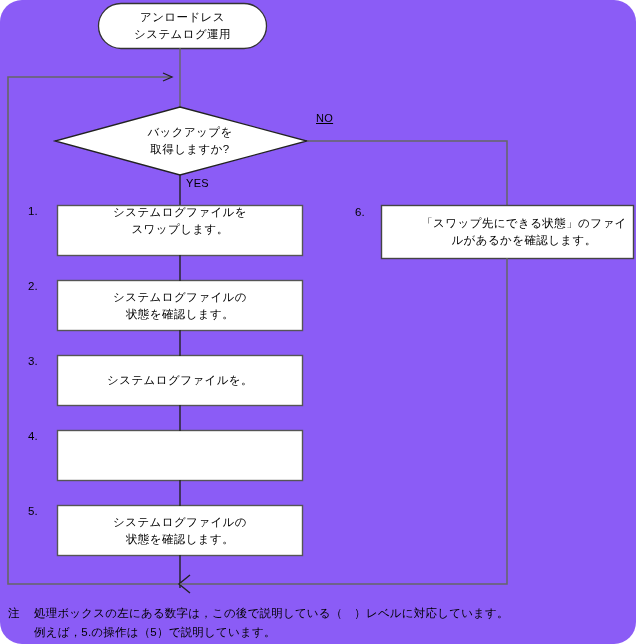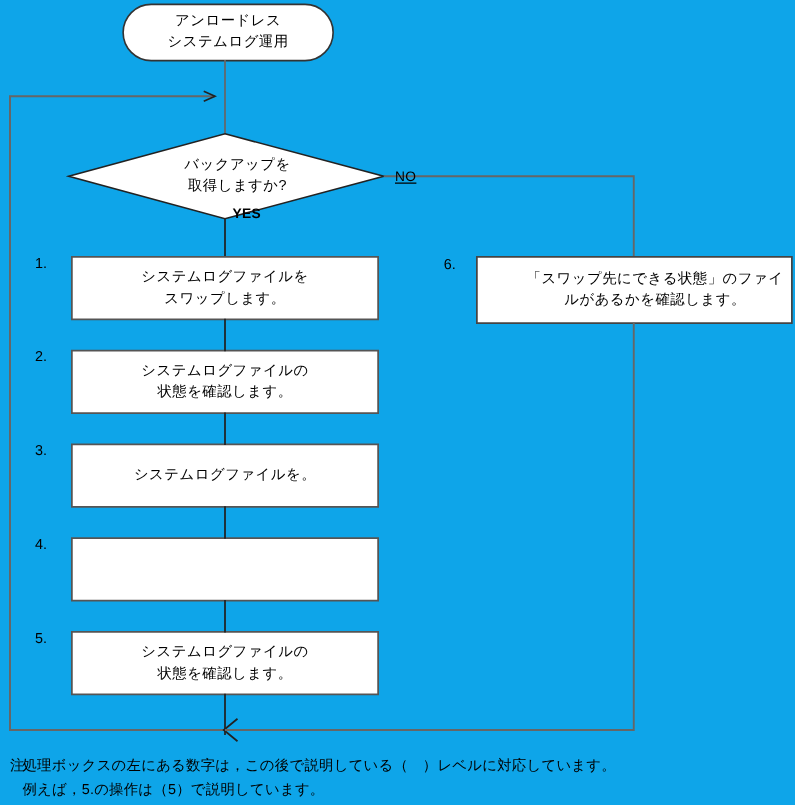--- a/index.html
+++ b/index.html
@@ -8,22 +8,23 @@
     background: #ffffff;
   }
   body {
     font-family: "Liberation Sans", "DejaVu Sans", sans-serif;
     color: #000000;
   }
   #canvas {
     position: relative;
     width: 636px;
     height: 644px;
-    background: #0ea5e9;
+    background: #8b5cf6;
     overflow: hidden;
+    border-radius: 22px;
   }
   .svg-layer {
     position: absolute;
     left: 0;
     top: 0;
     width: 636px;
     height: 644px;
   }
   .node-text {
     position: absolute;
@@ -60,21 +61,21 @@
     letter-spacing: 0.2px;
     color: #000000;
   }
   .footnote-marker {
     position: absolute;
     left: 0;
     top: 0;
   }
   .footnote-body {
     display: block;
-    margin-left: 10px;
+    margin-left: 26px;
     white-space: pre-line;
   }
 </style>
 </head>
 <body>
 
 <div id="canvas">
 
   <svg class="svg-layer" viewBox="0 0 636 644">
     <defs>
@@ -116,31 +117,31 @@
 
     <polyline points="507,258 507,584 180,584" fill="none" stroke="#666666" stroke-width="1.5"></polyline>
   </svg>
 
   <div class="node-text" style="left:98px; top:3px; width:169px; height:46px;">アンロードレス
 システムログ運用</div>
 
   <div class="node-text" style="left:90px; top:112px; width:200px; height:58px;">バックアップを
 取得しますか?</div>
 
-  <div class="edge-label" style="left:316px; top:136px;text-decoration:underline;">NO</div>
-  <div class="edge-label" style="left:186px; top:165px;font-weight:bold;">YES</div>
+  <div class="edge-label" style="left:316px; top:112px;text-decoration:underline;">NO</div>
+  <div class="edge-label" style="left:186px; top:177px;">YES</div>
 
   <div class="step-num" style="left:28px; top:205px;">1.</div>
   <div class="step-num" style="left:28px; top:280px;">2.</div>
   <div class="step-num" style="left:28px; top:355px;">3.</div>
   <div class="step-num" style="left:28px; top:430px;">4.</div>
   <div class="step-num" style="left:28px; top:505px;">5.</div>
   <div class="step-num" style="left:355px; top:206px;">6.</div>
 
-  <div class="node-text" style="left:58px; top:206px; width:244px; height:49px;">システムログファイルを
+  <div class="node-text" style="left:58px; top:196px; width:244px; height:49px;">システムログファイルを
 スワップします。</div>
   <div class="node-text" style="left:58px; top:281px; width:244px; height:49px;">システムログファイルの
 状態を確認します。</div>
   <div class="node-text" style="left:58px; top:356px; width:244px; height:49px;">システムログファイルを。</div>
   <div class="node-text" style="left:58px; top:506px; width:244px; height:49px;">システムログファイルの
 状態を確認します。</div>
   <div class="node-text" style="left:400px; top:206px; width:248px; height:52px;">「スワップ先にできる状態」のファイ
 ルがあるかを確認します。</div>
 
   <div class="footnote">

